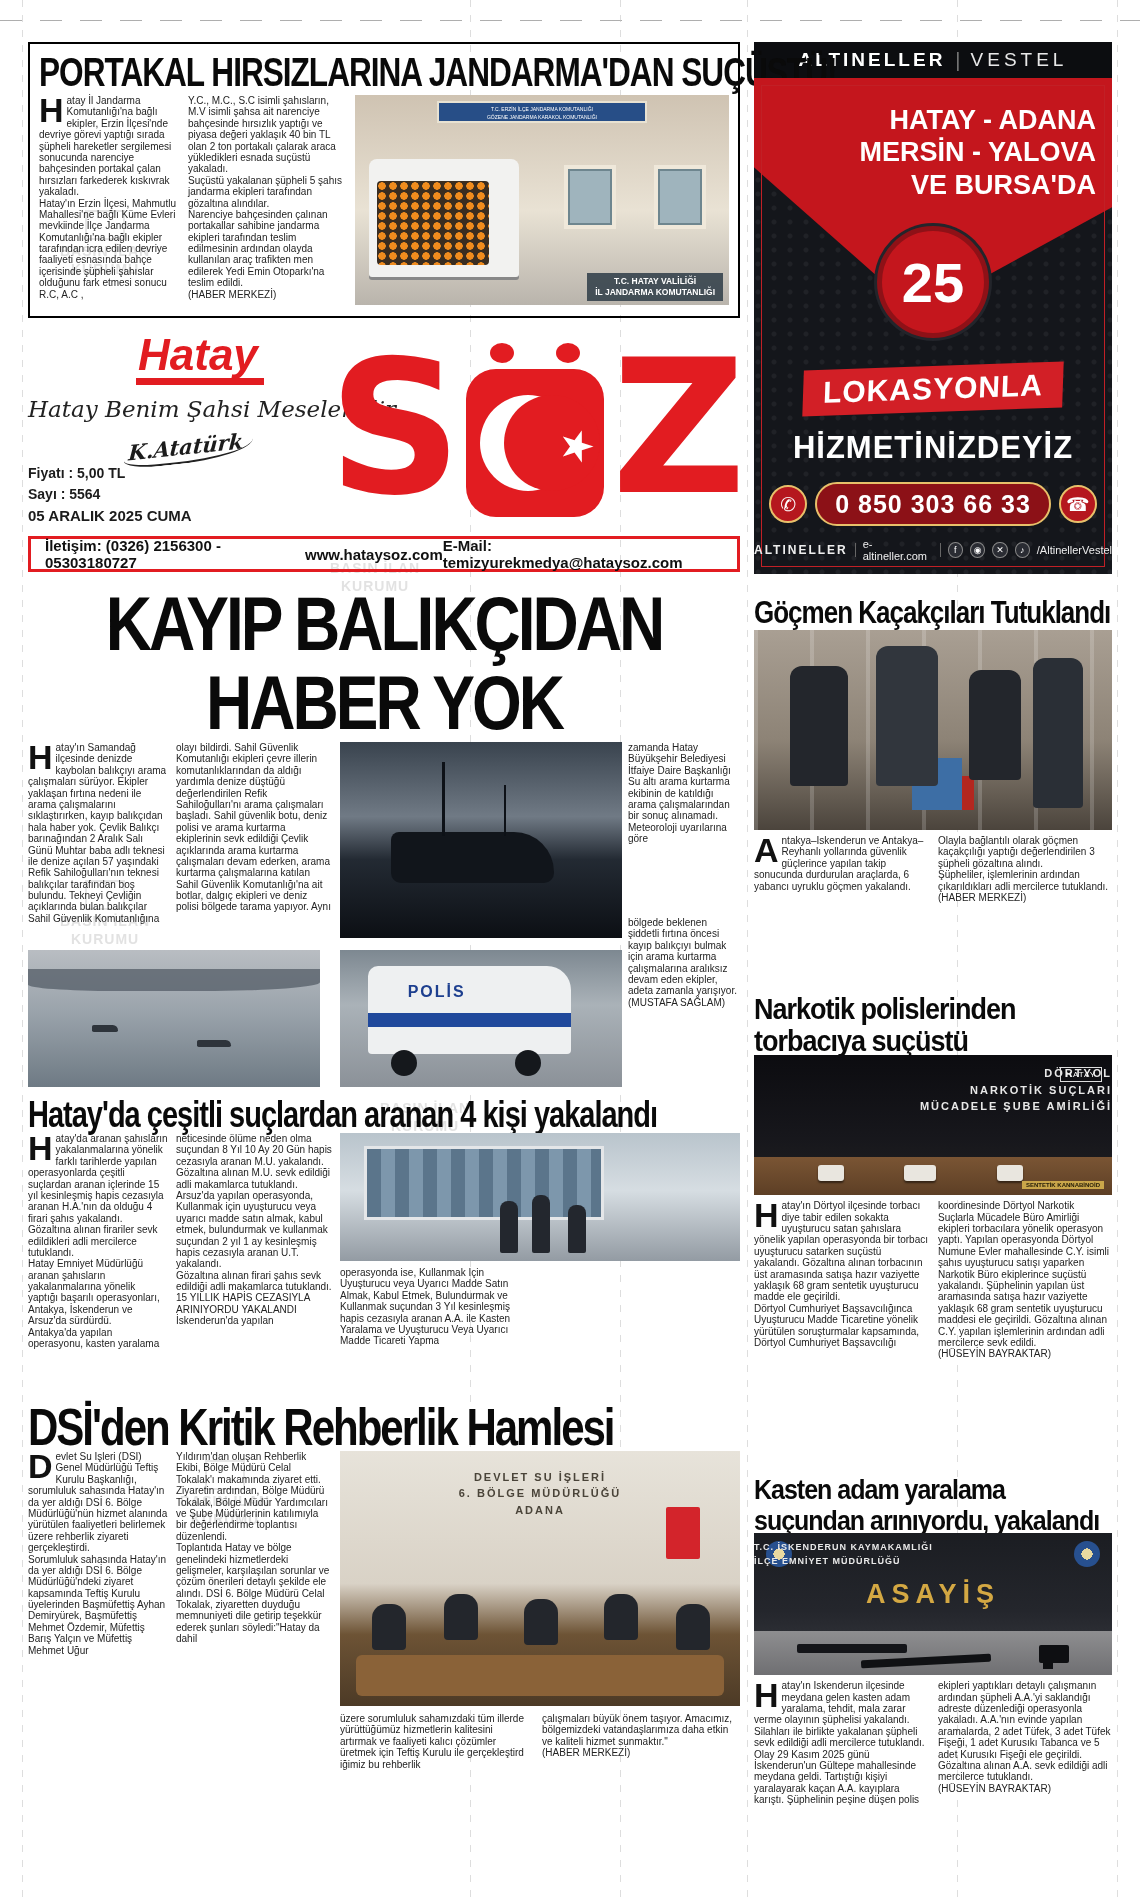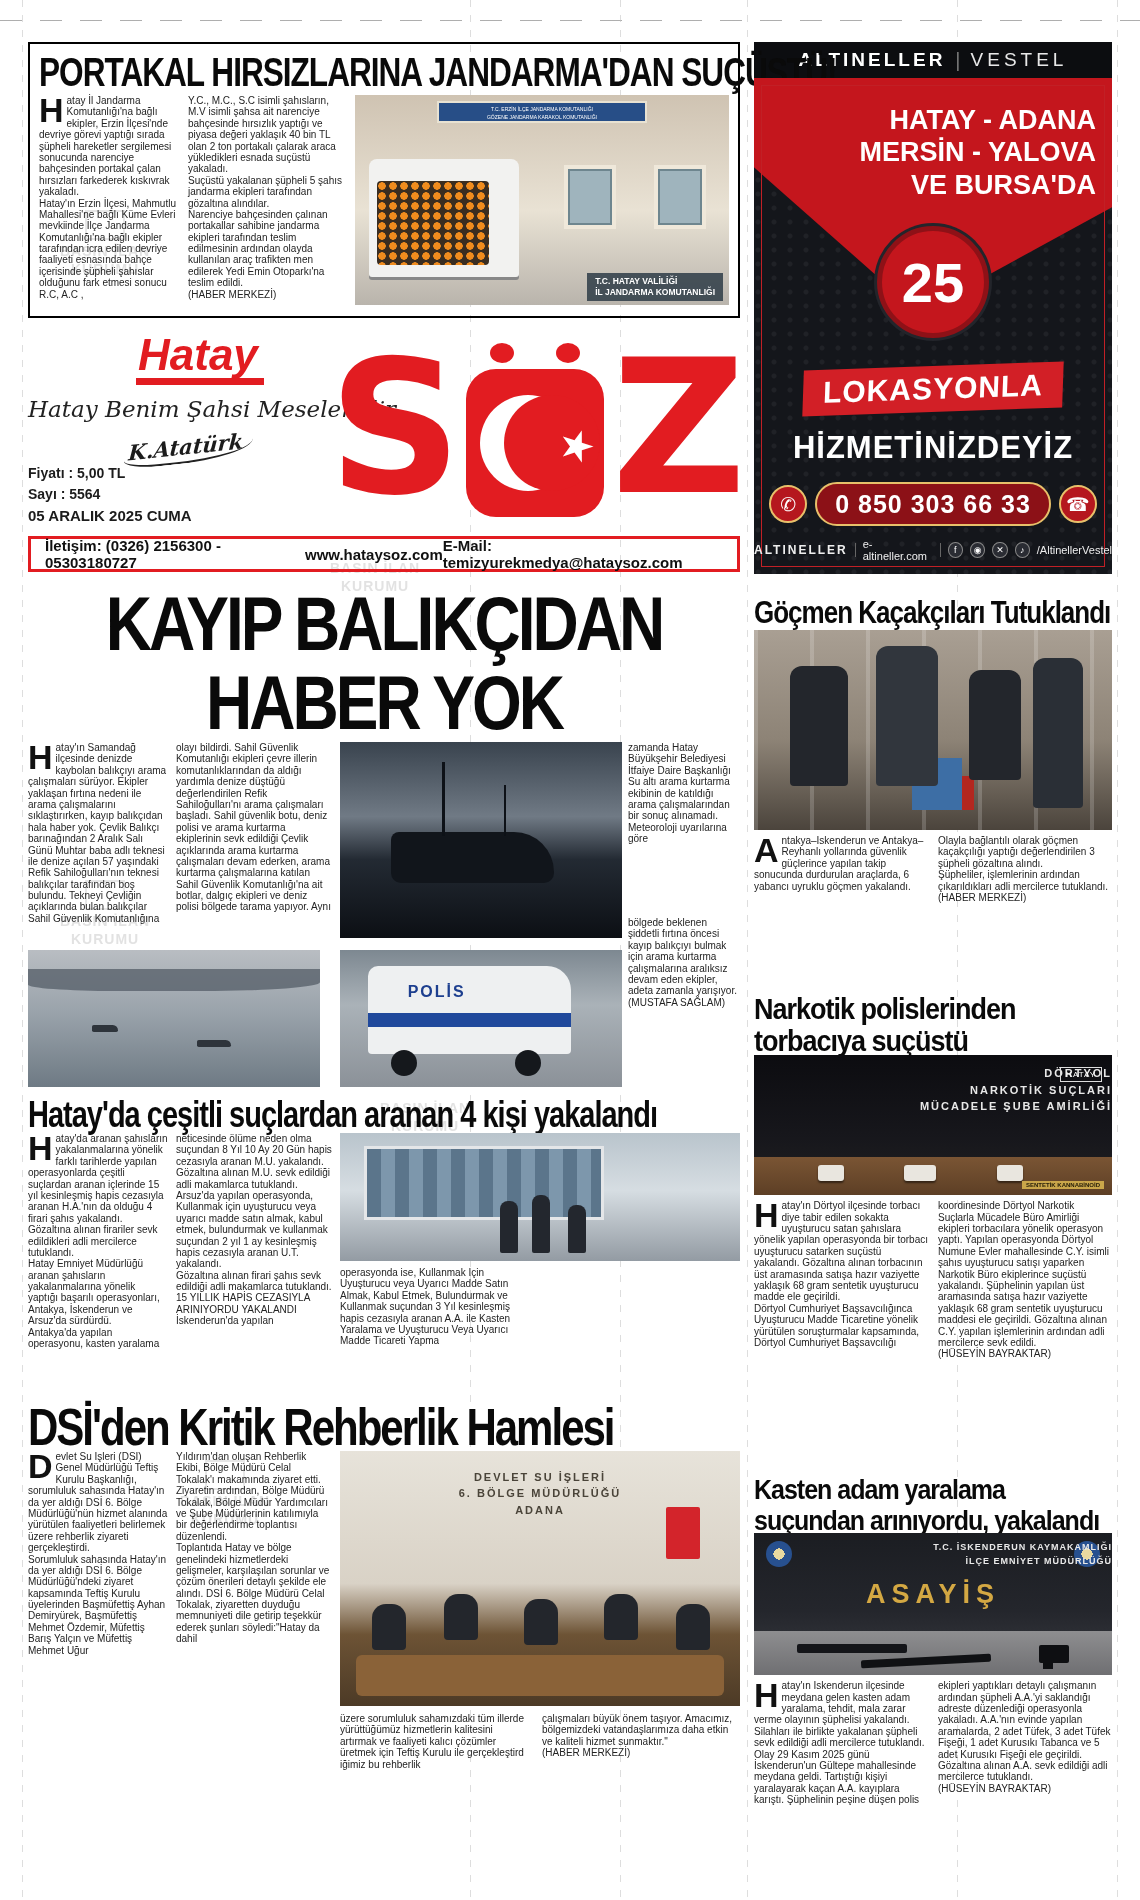--- a/index.html
+++ b/index.html
@@ -38,21 +38,21 @@
   .ph-jandarma .sign { position:absolute; left:22%; top:6px; width:56%; height:22px; background:#274e87;
       border:2px solid #e8e2d2; color:#fff; font-size:5px; line-height:1.5; text-align:center; padding-top:3px; }
   .ph-jandarma .win { position:absolute; width:52px; height:64px; top:70px; background:#9fb4bd;
       border:4px solid #efe8da; box-shadow:inset 0 0 0 2px #6e868f; }
   .ph-jandarma .van { position:absolute; left:14px; bottom:28px; width:150px; height:118px;
       background:#f2f2f0; border-radius:8px 8px 3px 3px; box-shadow:0 3px 0 #888; }
   .ph-jandarma .cargo { position:absolute; left:22px; bottom:40px; width:112px; height:84px; background:#3a2d20;
       background-image:radial-gradient(circle at 5px 5px,#f08c1e 3.5px,transparent 4px);
       background-size:11px 10px; border-radius:4px; }
   .ph-jandarma .caption { position:absolute; right:6px; bottom:4px; background:rgba(46,60,70,.85);
-      color:#fff; font-size:8.5px; font-weight:bold; text-align:left; padding:3px 8px; line-height:1.3; }
+      color:#fff; font-size:8.5px; font-weight:bold; text-align:center; padding:3px 8px; line-height:1.3; }
 
   
   .masthead { position:relative; height:205px; margin-top:8px; }
   .mh-brandtop { position:absolute; left:108px; top:6px; color:#e21c21; font-size:44px; font-weight:bold;
       font-style:italic; border-bottom:7px solid #e21c21; padding:0 6px 0 2px; line-height:1.05; }
   .mh-slogan { position:absolute; left:0; top:70px; font-family:"DejaVu Serif", serif; font-style:italic;
       font-size:23px; color:#222; }
   .mh-sign { position:absolute; left:96px; top:108px; font-family:"DejaVu Serif", serif; font-style:italic;
       font-size:21px; font-weight:bold; transform:rotate(-6deg) skewX(-10deg); border-bottom:2px solid #222;
       padding:0 10px 2px 4px; border-radius:0 0 60% 30%; }
@@ -177,21 +177,21 @@
   .ph-nark .wood { position:absolute; bottom:0; left:0; right:0; height:38px;
       background:linear-gradient(180deg,#7a5534,#5d3f25); }
   .ph-nark .pk1,.ph-nark .pk2,.ph-nark .pk3 { position:absolute; bottom:14px; width:26px; height:16px;
       background:#e9e6df; border-radius:3px; box-shadow:0 2px 2px rgba(0,0,0,.5); }
   .ph-nark .pk1 { left:18%; } .ph-nark .pk2 { left:42%; width:32px; } .ph-nark .pk3 { left:68%; }
   .ph-nark .tag { position:absolute; right:8px; bottom:6px; background:#caa64a; color:#241c08; font-size:6px;
       font-weight:bold; padding:1px 4px; }
 
   .kasten-head { font-size:25px; line-height:1.1; margin-top:8px; transform:scale(1.0,1.12); transform-origin:left top; }
   .ph-asayis { height:142px; margin-top:4px; background:linear-gradient(180deg,#1b1d22 0%,#24262c 55%,#3a3c42 100%); }
-  .ph-asayis .hdr { position:absolute; top:8px; left:0; right:0; text-align:right; color:#e9e9e9;
+  .ph-asayis .hdr { position:absolute; top:8px; left:0; right:0; text-align:left; color:#e9e9e9;
       font-size:9px; font-weight:bold; letter-spacing:1px; line-height:1.5; white-space:pre-line; }
   .ph-asayis .gold { position:absolute; top:46px; left:0; right:0; text-align:center; color:#d4a843;
       font-size:27px; font-weight:bold; letter-spacing:6px; }
   .ph-asayis .logo { position:absolute; width:26px; height:26px; border-radius:50%;
       background:radial-gradient(circle,#e8d9a0 30%,#27508f 31%); top:8px; }
   .ph-asayis .lg1 { left:12px; } .ph-asayis .lg2 { right:12px; }
   .ph-asayis .tbl { position:absolute; bottom:0; left:0; right:0; height:44px;
       background:linear-gradient(180deg,#8e8e90,#6f6f72); }
   .ph-asayis .gun1 { position:absolute; bottom:22px; left:12%; width:110px; height:9px; background:#141519; border-radius:2px; }
   .ph-asayis .gun2 { position:absolute; bottom:10px; left:30%; width:130px; height:8px; background:#101114; border-radius:2px; transform:rotate(-3deg); }

